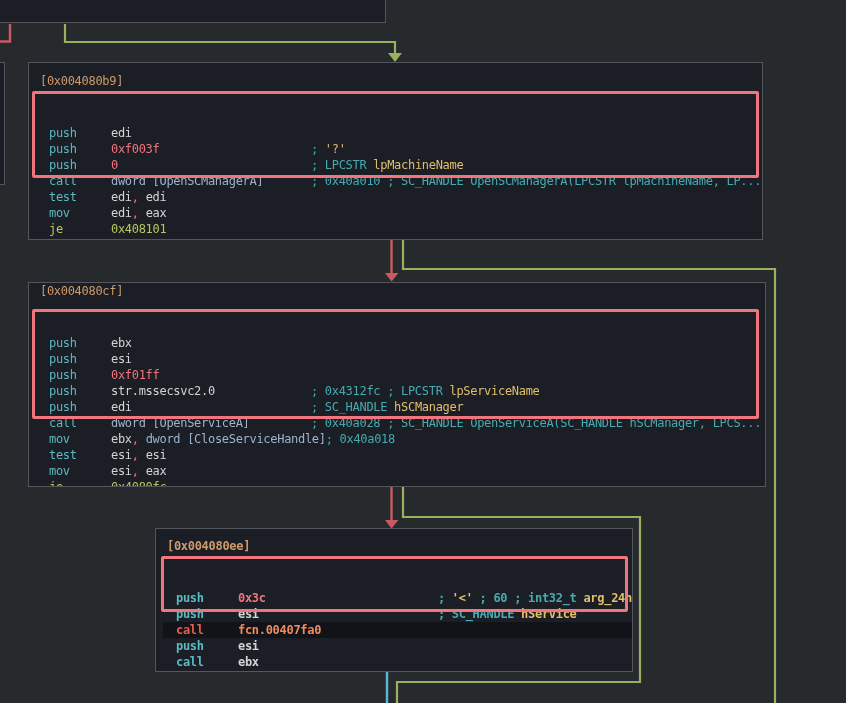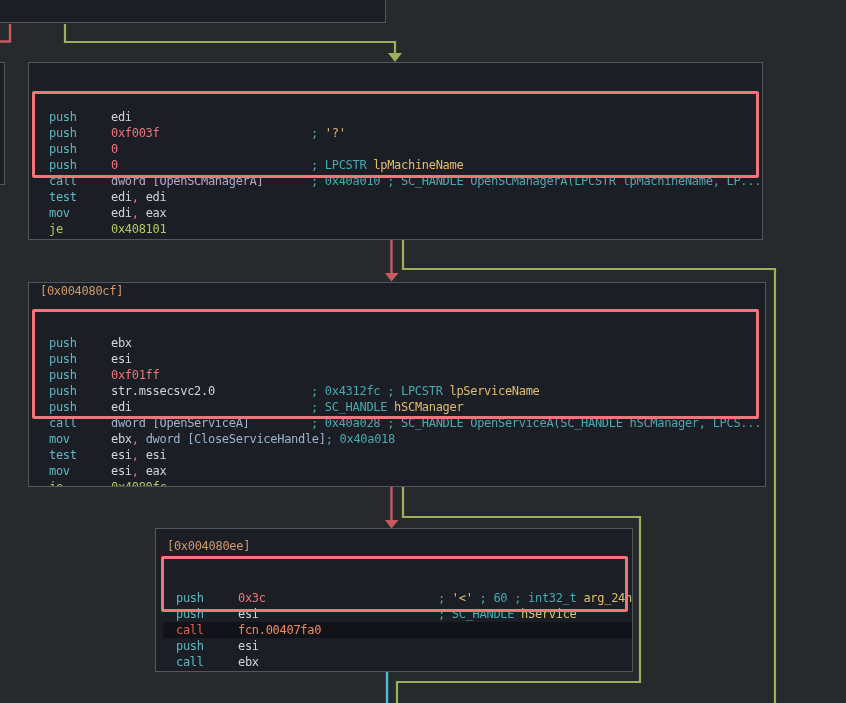--- a/index.html
+++ b/index.html
@@ -32,21 +32,21 @@
   .hlbox{
     position:absolute; border:3px solid var(--highlight); border-radius:2px;
     z-index:5; pointer-events:none; box-sizing:border-box;
   }
   
   #top-block{left:-6px; top:-30px; width:392px; height:53px;}
   #left-block{left:-26px; top:62px; width:31px; height:123px;}
   
   #block-0{left:28px; top:62px;  width:735px; height:178px; padding-top:10px;}
   #block-1{left:28px; top:282px; width:738px; height:205px; padding-top:0;}
-  #block-2{left:155px; top:528px; width:478px; height:144px; padding-top:9px;}
+  #block-2{left:155px; top:528px; width:478px; height:144px; padding-top:9px;font-weight:bold;}
   #block-0 .rows,#block-1 .rows,#block-2 .rows{padding-left:20px; padding-right:17px;margin-top:36px;}
   #hl-0{left:32px;  top:91px;  width:727px; height:87px;}
   #hl-1{left:32px;  top:309px; width:727px; height:110px;}
   #hl-2{left:161px; top:556px; width:467px; height:56px;}
 </style>
 </head>
 <body>
 
 <div id="canvas">
 
@@ -67,24 +67,24 @@
 
     <polyline class="e-green" points="403,487 403,517 640,517 640,682 397,682 397,703"></polyline>
 
     <line class="e-cyan" x1="387" y1="672" x2="387" y2="703"></line>
   </svg>
 
   <div id="top-block" class="block"></div>
   <div id="left-block" class="block"></div>
 
   <div id="block-0" class="block">
+    <div class="title">[0x004080b9]</div>
     <div class="rows">
         <div class="row"><span class="mn kw">push</span><span class="ops"><span class="reg">edi</span></span><span class="com"></span></div>
         <div class="row"><span class="mn kw">push</span><span class="ops"><span class="num">0xf003f</span></span><span class="com"><span class="comA">; </span><span class="comY">'?'</span></span></div>
-        <div class="row"><span class="mn kw">push</span><span class="ops"><span class="num">0</span></span><span class="com"></span></div>
         <div class="row"><span class="mn kw">push</span><span class="ops"><span class="num">0</span></span><span class="com"><span class="comA">; LPCSTR </span><span class="comY">lpMachineName</span></span></div>
         <div class="row"><span class="mn kw">call</span><span class="ops"><span class="mem">dword [OpenSCManagerA]</span></span><span class="com"><span class="comA">; 0x40a010 ; SC_HANDLE OpenSCManagerA(LPCSTR lpMachineName, LP...</span></span></div>
         <div class="row"><span class="mn kw">test</span><span class="ops"><span class="reg">edi</span><span class="pun">, </span><span class="reg">edi</span></span><span class="com"></span></div>
         <div class="row"><span class="mn kw">mov</span><span class="ops"><span class="reg">edi</span><span class="pun">, </span><span class="reg">eax</span></span><span class="com"></span></div>
         <div class="row"><span class="mn jmp">je</span><span class="ops"><span class="loc">0x408101</span></span><span class="com"></span></div>
       </div>
   </div>
 
   <div id="block-1" class="block">
     <div class="title">[0x004080cf]</div>

